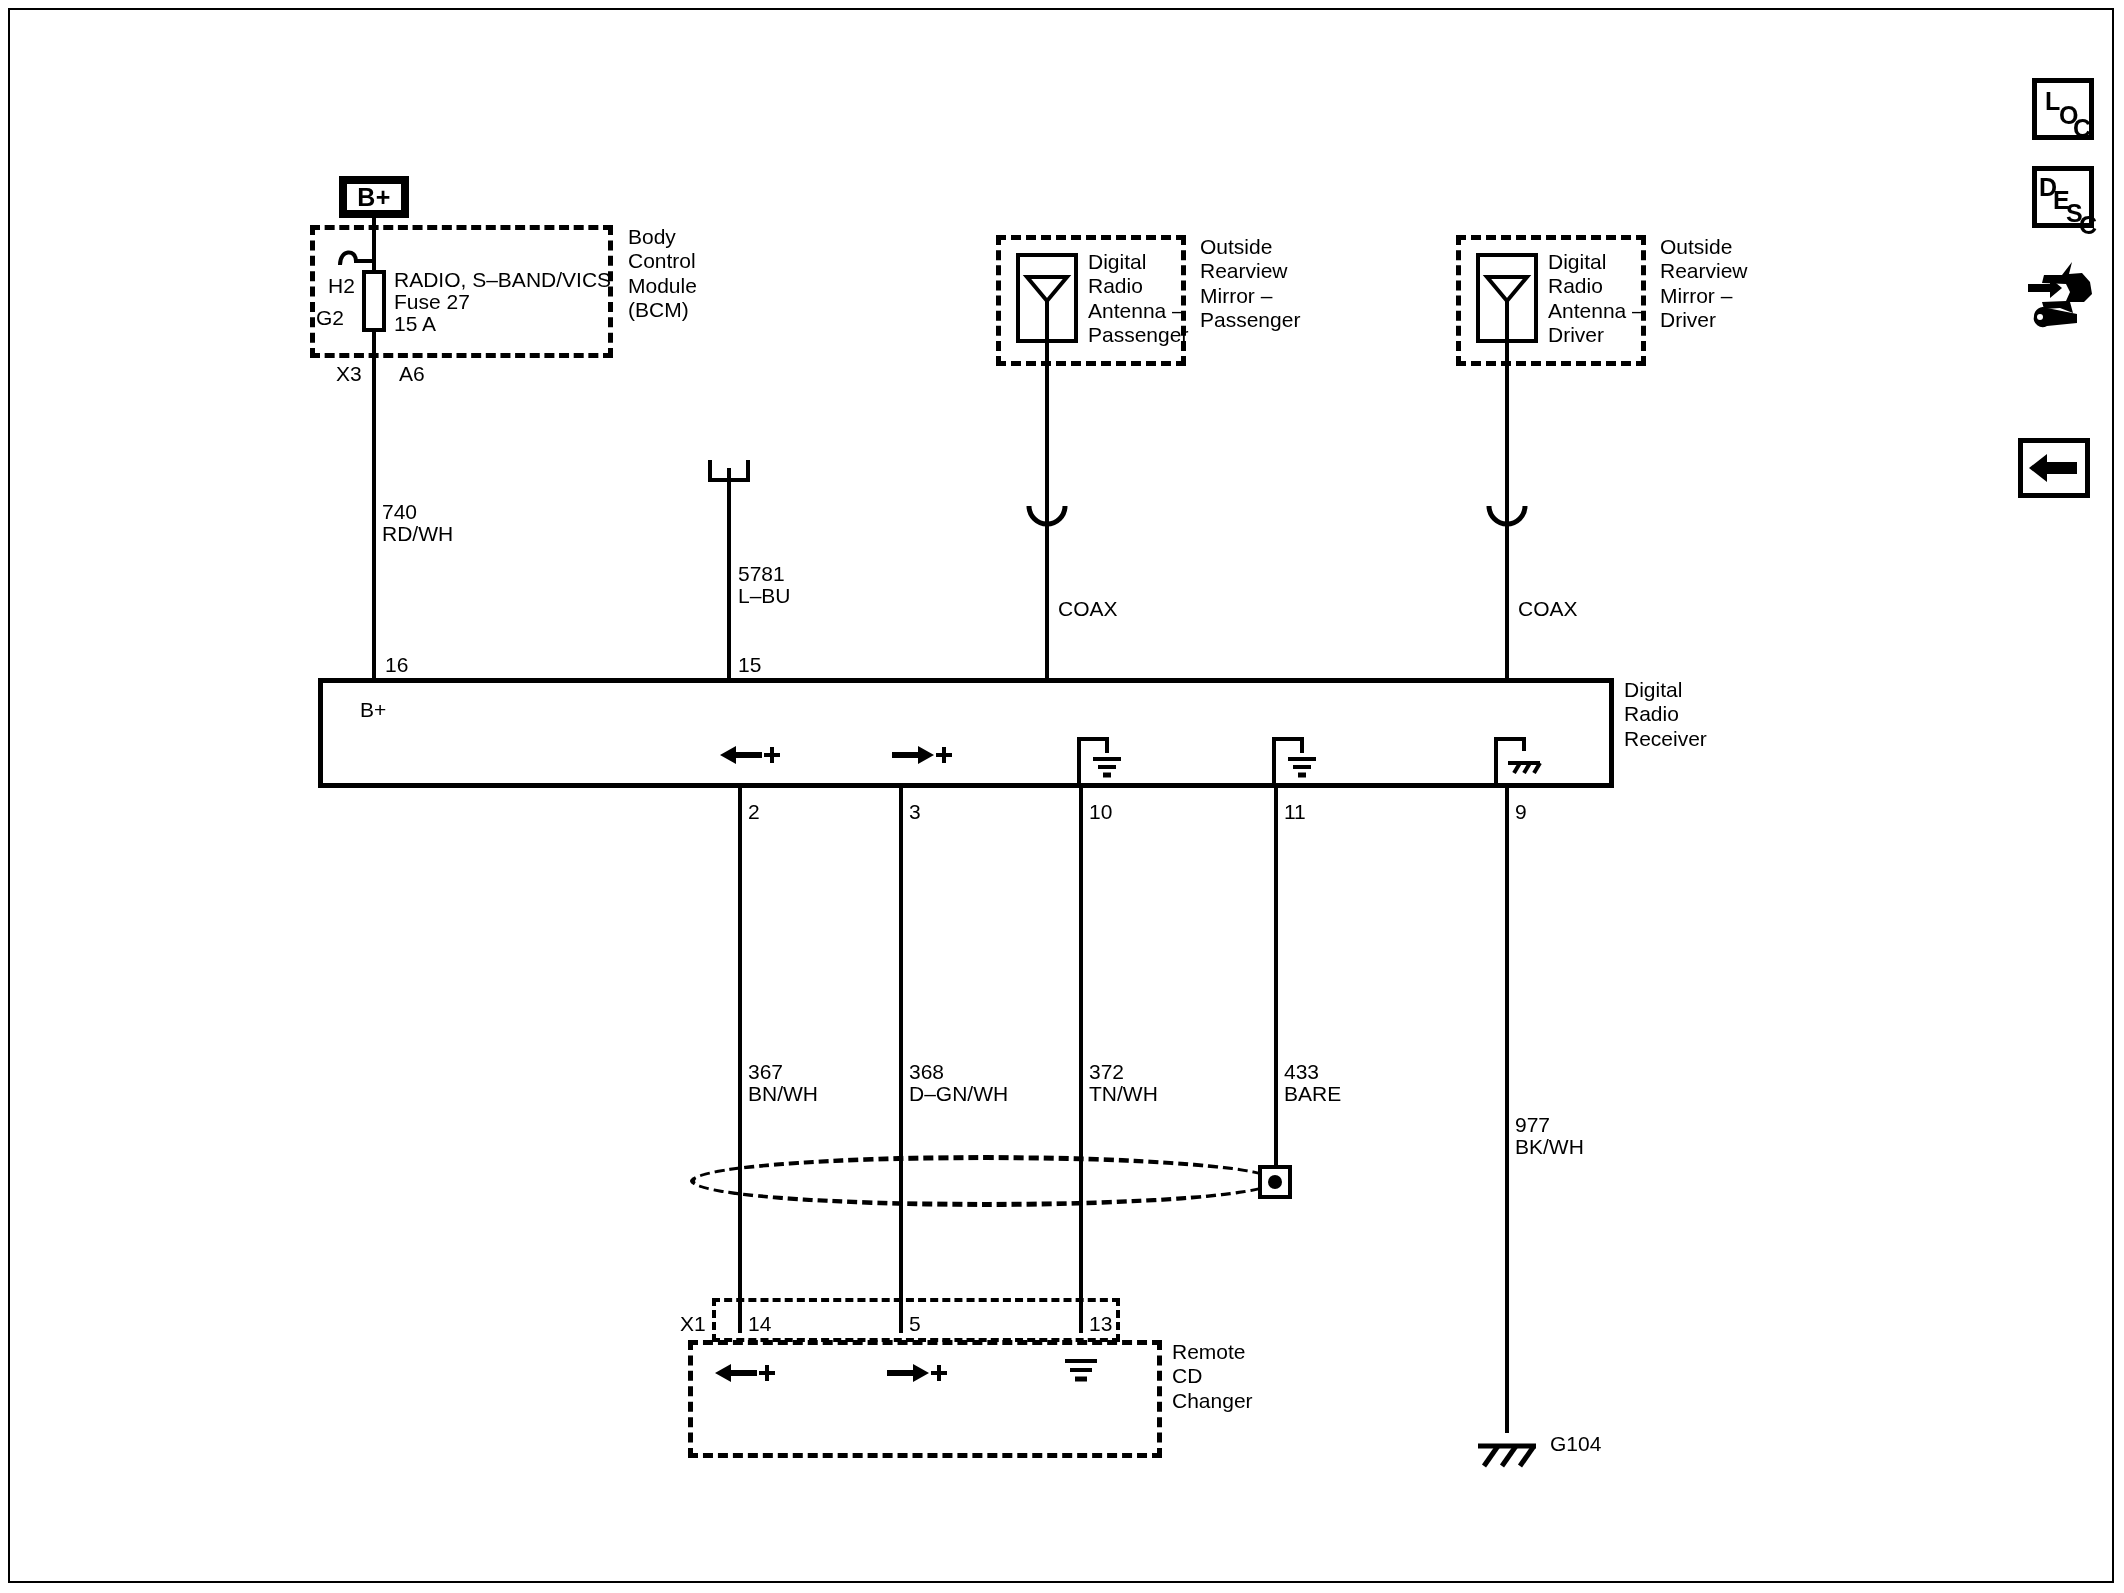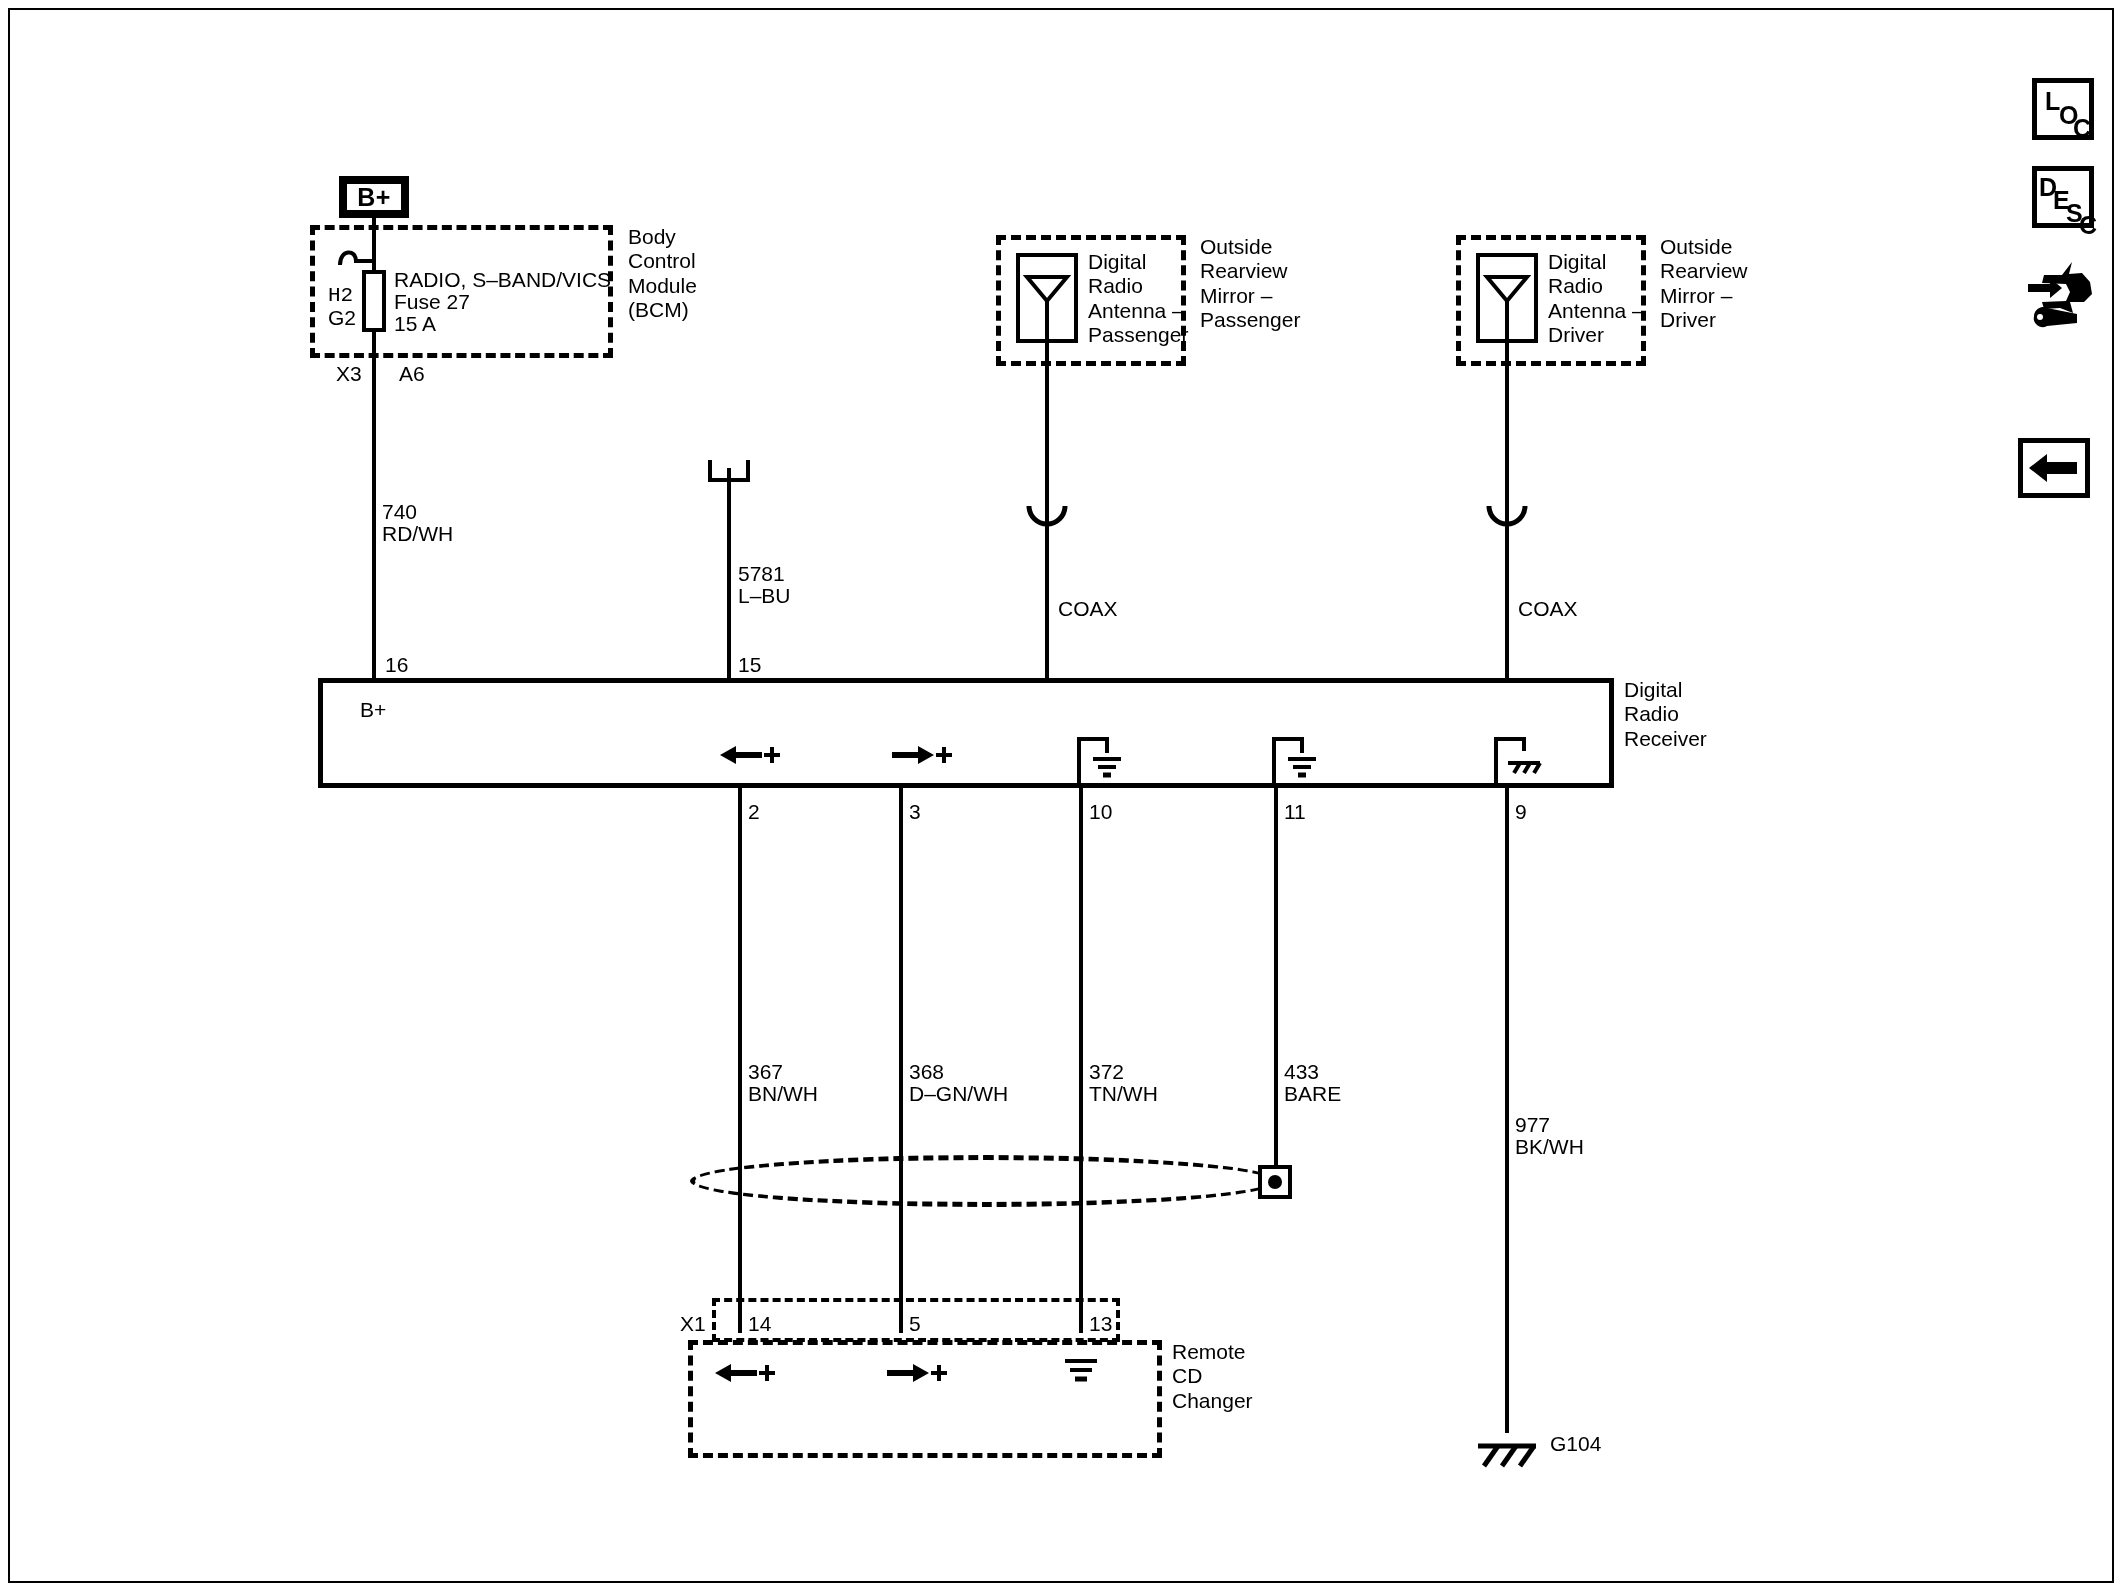--- a/index.html
+++ b/index.html
@@ -111,22 +111,22 @@
 (BCM)</div>
 
   <div class="wire wv" style="left:372px;top:218px;height:460px;"></div>
 
   <svg style="position:absolute;left:336px;top:243px;" width="46" height="30">
     <path d="M4 22 C4 6, 20 6, 20 18 L40 18" stroke="#000" stroke-width="4" fill="none"></path>
   </svg>
 
   <div class="fuse" style="left:362px;top:270px;width:24px;height:62px;"></div>
 
-  <div class="txt" style="left:328px;top:284px;font-family:Liberation Mono, monospace;">H2</div>
-  <div class="txt" style="left:328px;top:306px;text-align:right;">G2</div>
+  <div class="txt" style="left:328px;top:274px;">H2</div>
+  <div class="txt" style="left:316px;top:306px;text-align:right;">G2</div>
 
   <div class="txt" style="left:394px;top:268px;">RADIO, S–BAND/VICS</div>
   <div class="txt" style="left:394px;top:290px;">Fuse 27</div>
   <div class="txt" style="left:394px;top:312px;">15 A</div>
 
   <div class="txt" style="left:336px;top:362px;">X3</div>
   <div class="txt" style="left:386px;top:362px;margin-left:13px;">A6</div>
 
   <div class="txt" style="left:382px;top:500px;">740</div>
   <div class="txt" style="left:382px;top:522px;">RD/WH</div>

